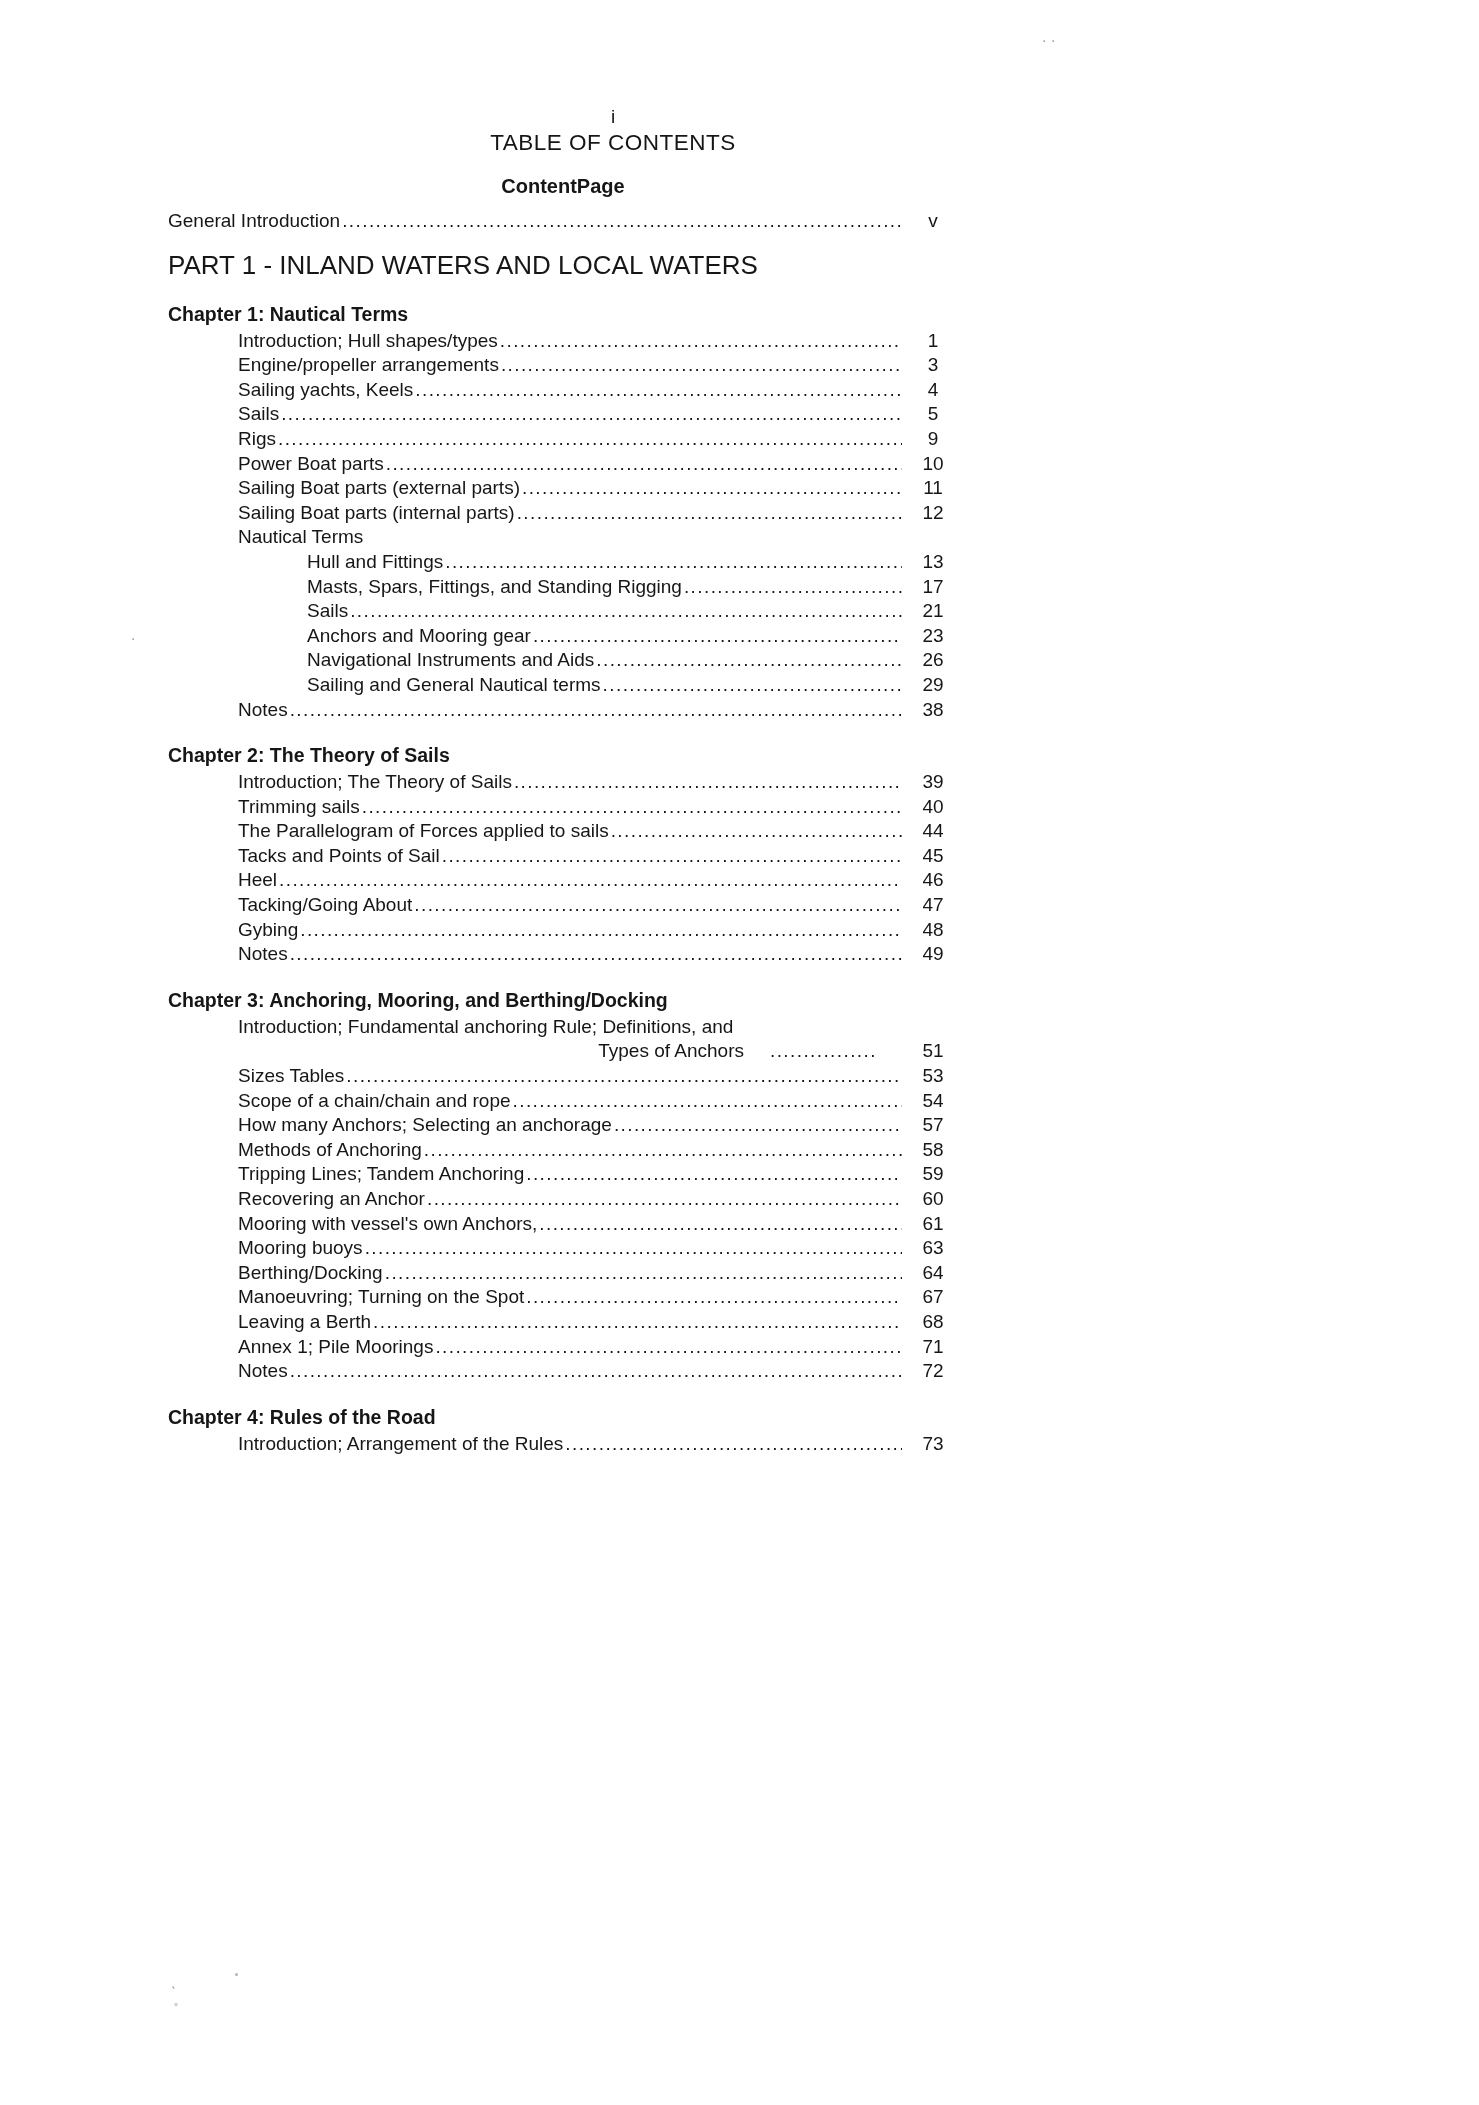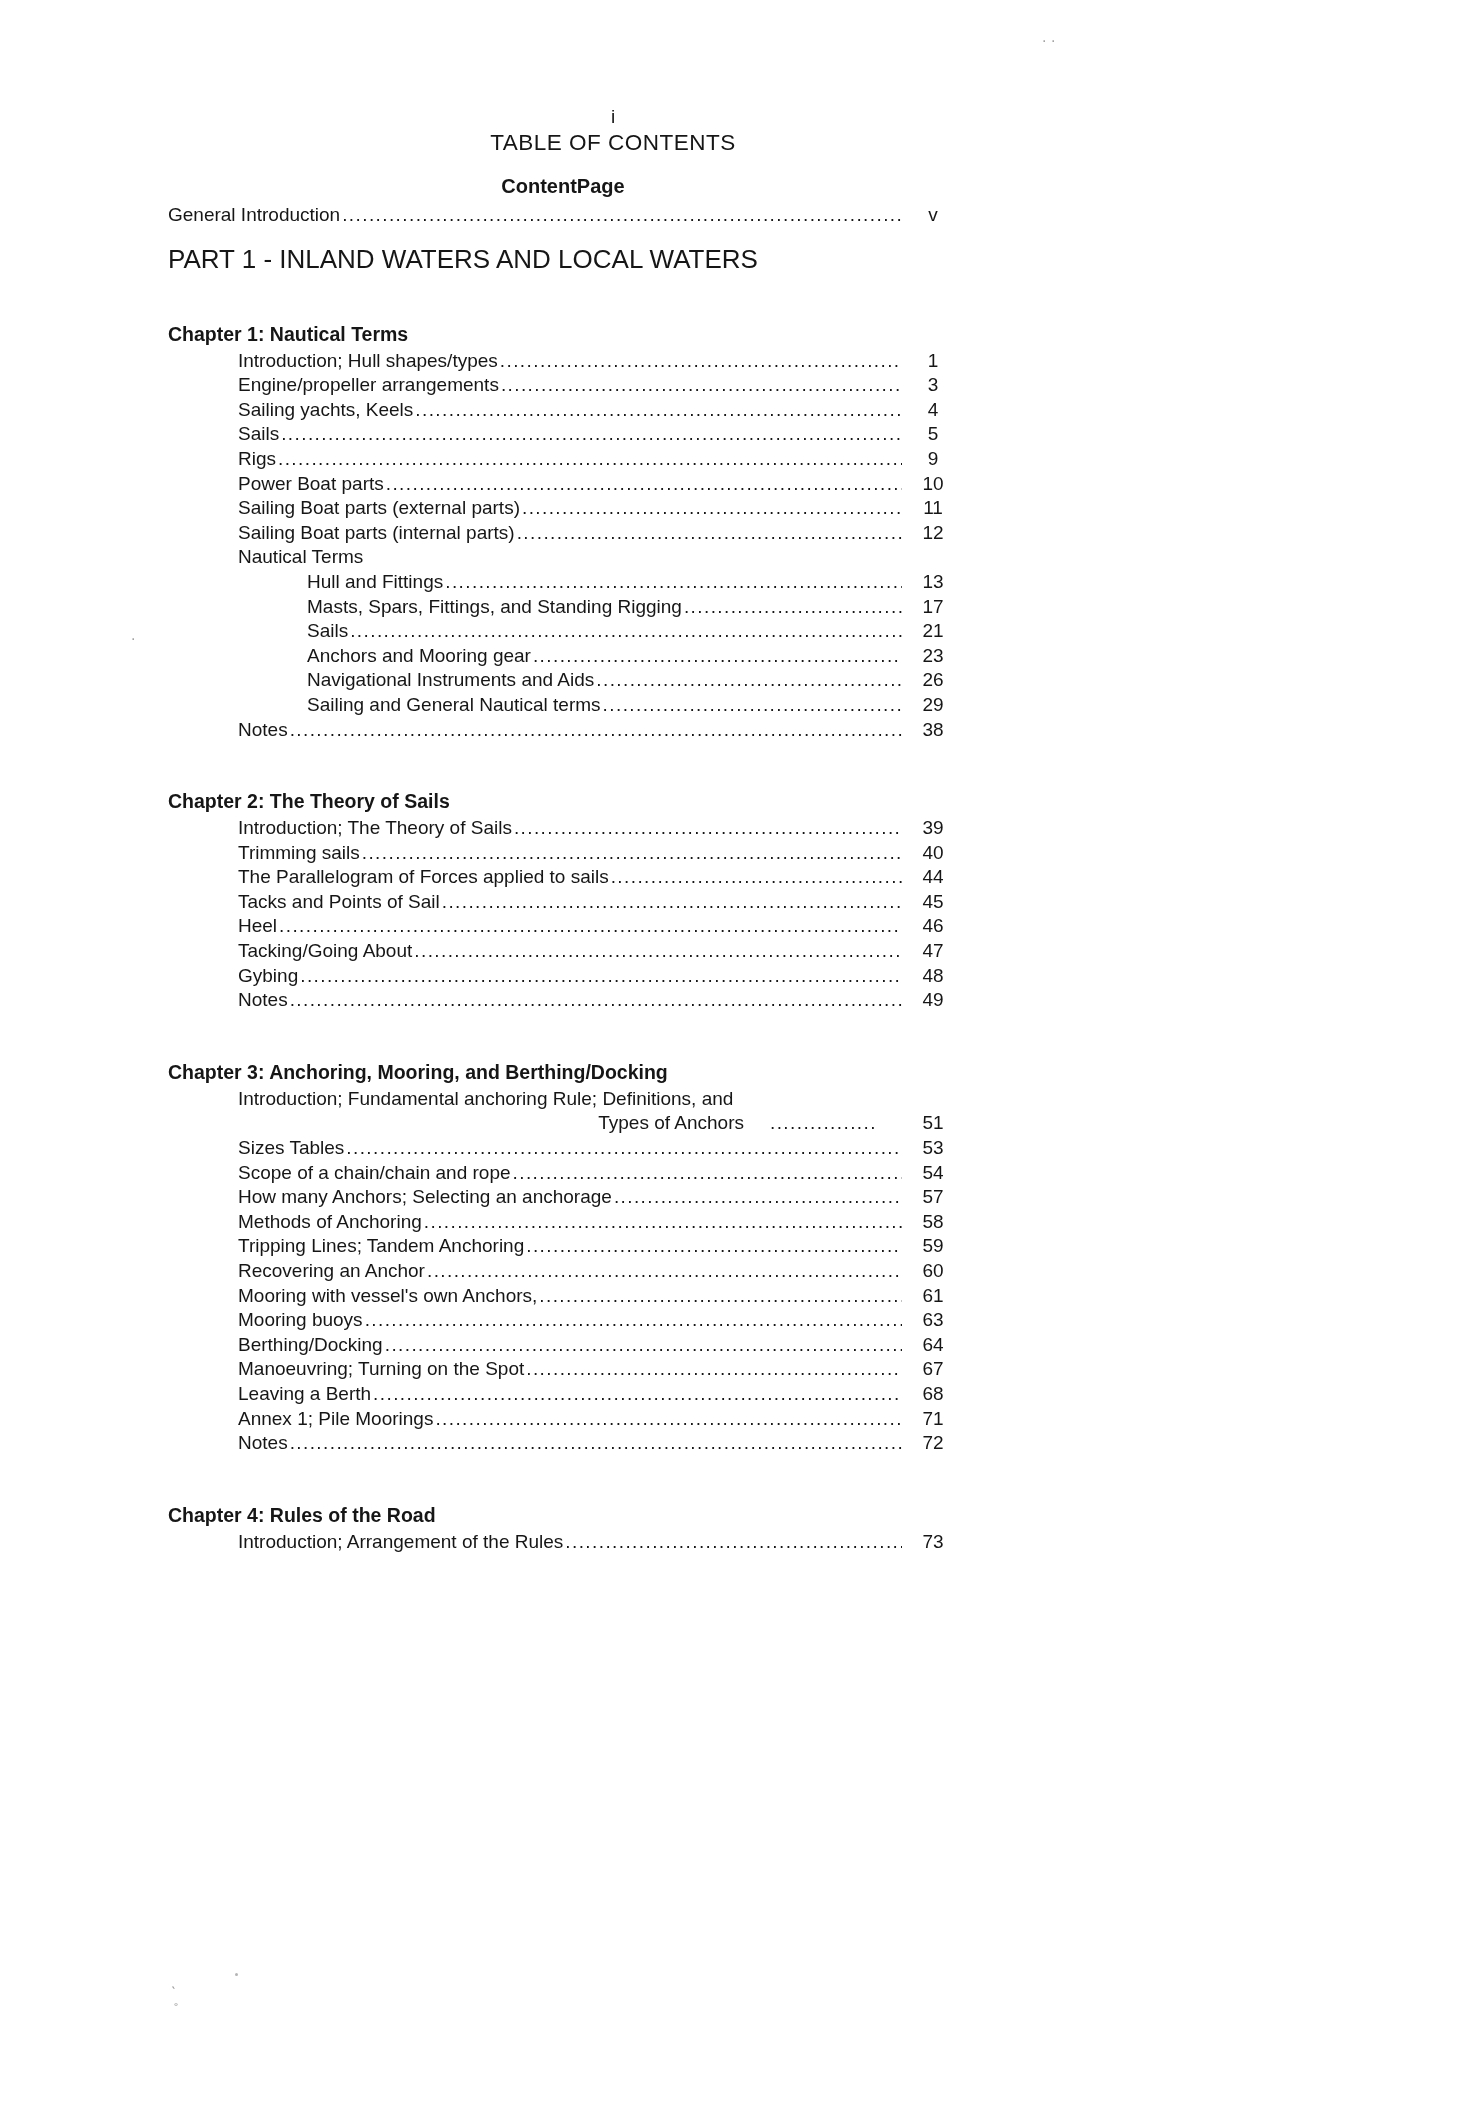--- a/index.html
+++ b/index.html
@@ -35,27 +35,27 @@
   }
   .header-row {
     margin-top: 19px;
     display: flex;
     justify-content: center;
     align-items: baseline;
     font-weight: 700;
   }
   .header-row .content-label { font-size: 20px; }
   .header-row .page-label { font-size: 20px; padding-right: 2px; }
-  .intro-host { margin-top: 5px; }
+  .intro-host { margin-top: 11px; }
   .part-heading {
     margin-top: 16px;
     font-size: 26px;
     font-weight: 400;
   }
-  .chapter { margin-top: 48px; }
+  .chapter { margin-top: 22px; }
   .chapter-heading {
     font-size: 19.5px;
     font-weight: 700;
     margin-bottom: 3px;
   }
   .toc-row {
     display: flex;
     align-items: baseline;
     font-size: 19px;
     line-height: 24.6px;

